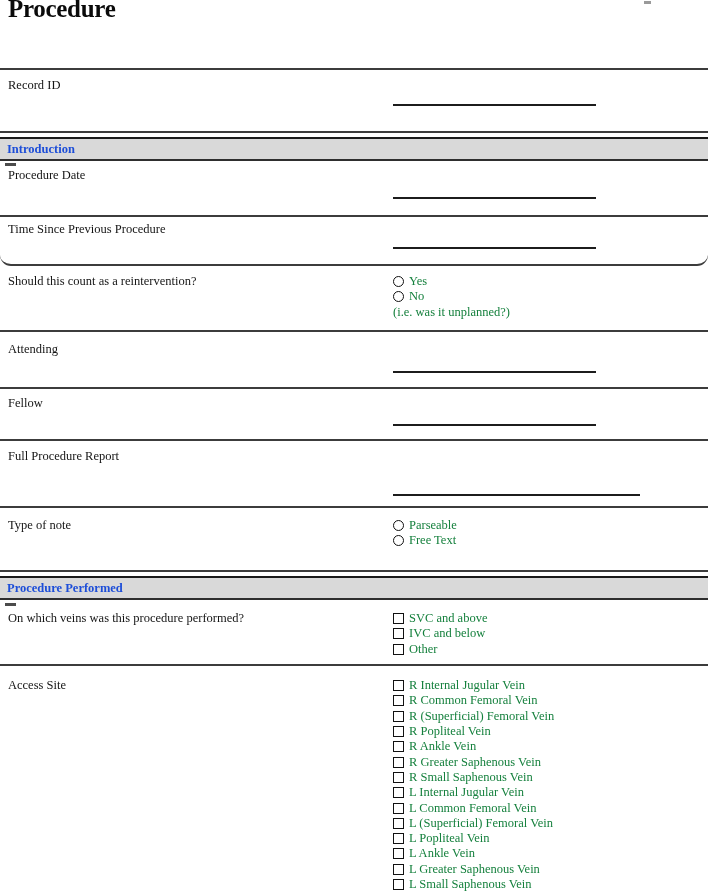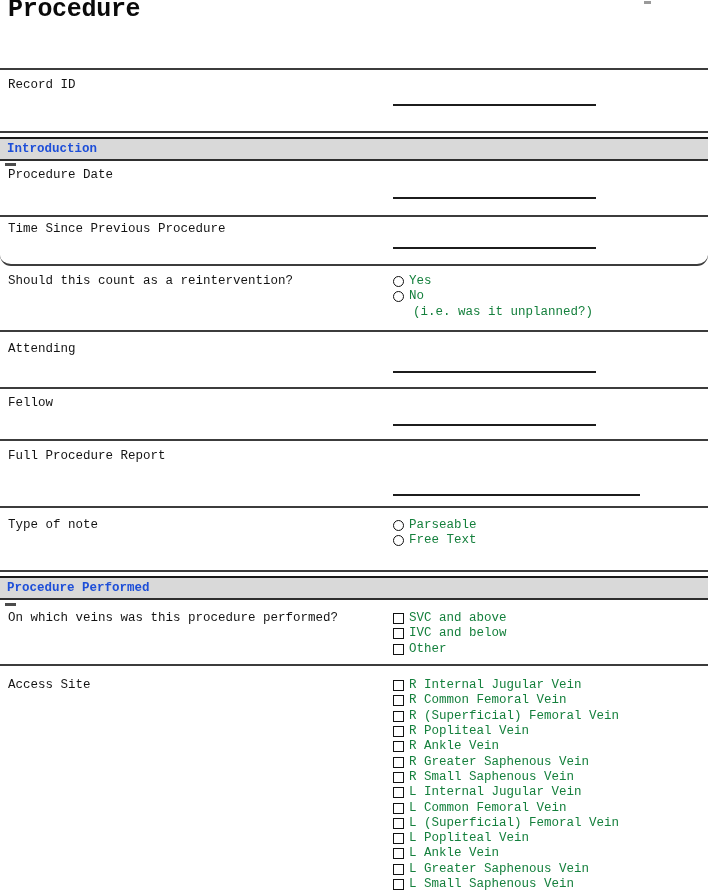--- a/index.html
+++ b/index.html
@@ -1,19 +1,19 @@
 <!DOCTYPE html>
 <html><head>
 <meta charset="utf-8">
 <style>
   * { margin:0; padding:0; box-sizing:border-box; }
   html,body { background:#ffffff; }
   #page {
     position:relative; width:708px; height:893px; background:#fff;
-    font-family:Liberation Mono, monospace; color:#141414; overflow:hidden;
+    font-family:Liberation Serif, serif; color:#141414; overflow:hidden;
   }
   .page-title {
     position:absolute; top:-5px; left:8px;
     font-size:25px; font-weight:700; letter-spacing:-0.3px; color:#0a0a0a;
   }
   .corner-mark { position:absolute; left:644px; top:1px; width:7px; height:3px; background:#9a9a9a; }
   .content { position:absolute; top:68px; left:0; width:708px; border-top:2px solid #3c3c3c; }
   .row { display:flex; border-bottom:2px solid #3c3c3c; }
   .lbl {
     width:385px; padding-left:8px; font-size:12.5px; line-height:15px; color:#141414;
@@ -27,21 +27,21 @@
     border-top:2px solid #1a1a1a; border-bottom:2px solid #2e2e2e;
     font-size:12.5px; font-weight:700; line-height:20px; padding-left:7px; color:#1d4ed8;
   }
   .opt { display:flex; align-items:center; height:15.3px; }
   .glyph {
     width:11px; height:11px; border:1.5px solid #111; background:#fff;
     flex:0 0 auto; margin-right:5px;
   }
   .glyph.radio { border-radius:50%; }
   .opt-label, .note { font-size:12.5px; line-height:15px; color:#15803d; white-space:nowrap; }
-  .note { height:15.3px;margin-left:20px; }
+  .note { height:15.3px; }
   .artifact { position:absolute; width:11px; height:3px; background:#4c4c4c; }
   
   .r-record  { height:63px; padding-top:8px; }
   .r-record .uline { margin-top:26px; }
   .r-date    { height:56px; padding-top:7px; }
   .r-date .uline { margin-top:29px; }
   .r-time    { height:49px; padding-top:5px;border-radius:11px; }
   .r-time .uline { margin-top:25px; }
   .r-reint   { height:66px; padding-top:8px; }
   .r-attend  { height:57px; padding-top:10px; }

